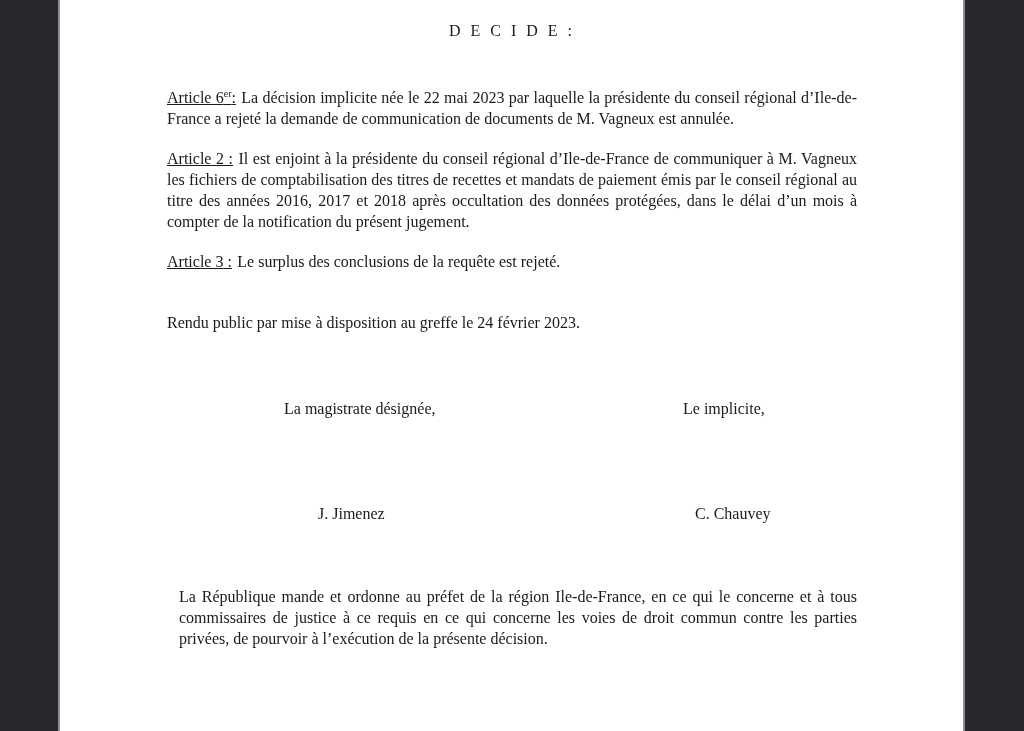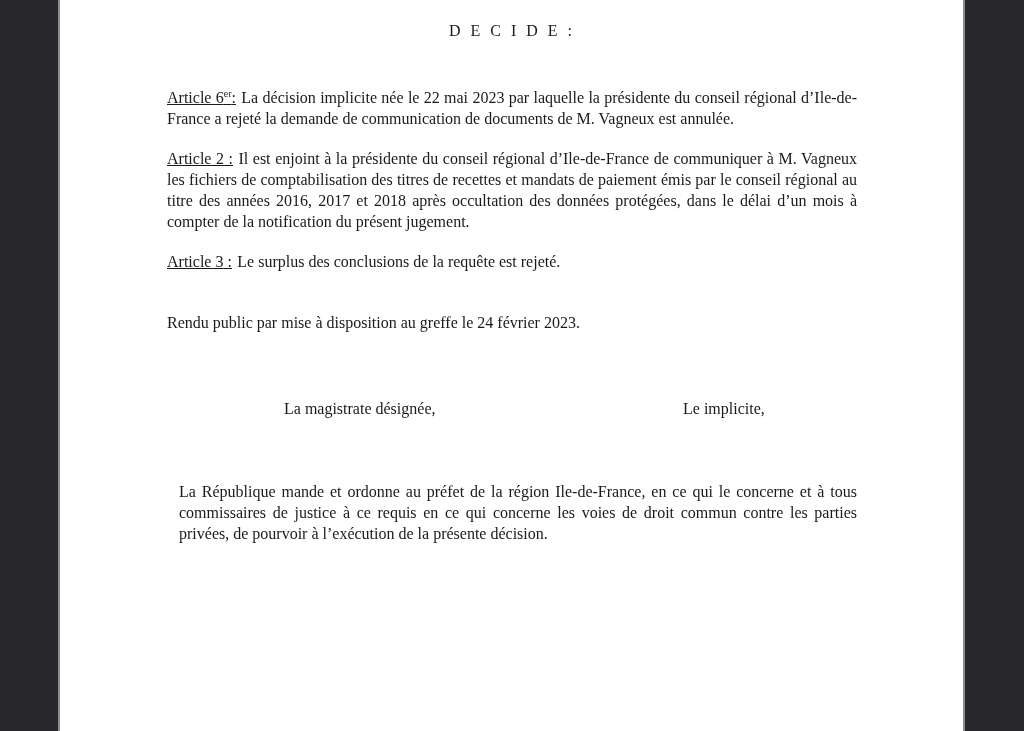--- a/index.html
+++ b/index.html
@@ -97,19 +97,23 @@
     <p class="article"><span class="art-label"><span>Article 3</span><sup></sup><span> :</span></span><span class="art-text">Le surplus des conclusions de la requête est rejeté.</span></p>
 
 
     <p class="publication">Rendu public par mise à disposition au greffe le 24 février 2023.</p>
 
     <div class="sig-row roles">
       <span class="sig-left">La magistrate désignée,</span>
       <span class="sig-right">Le implicite,</span>
     </div>
 
+    <div class="sig-row names">
+      <span class="sig-left">J. Jimenez</span>
+      <span class="sig-right">C. Chauvey</span>
+    </div>
 
     <p class="execution">La République mande et ordonne au préfet de la région Ile-de-France, en ce qui le concerne et à tous commissaires de justice à ce requis en ce qui concerne les voies de droit commun contre les parties privées, de pourvoir à l’exécution de la présente décision.</p>
 
   </div>
 
   <div class="side-panel right"></div>
 </div>
 
 </body></html>

